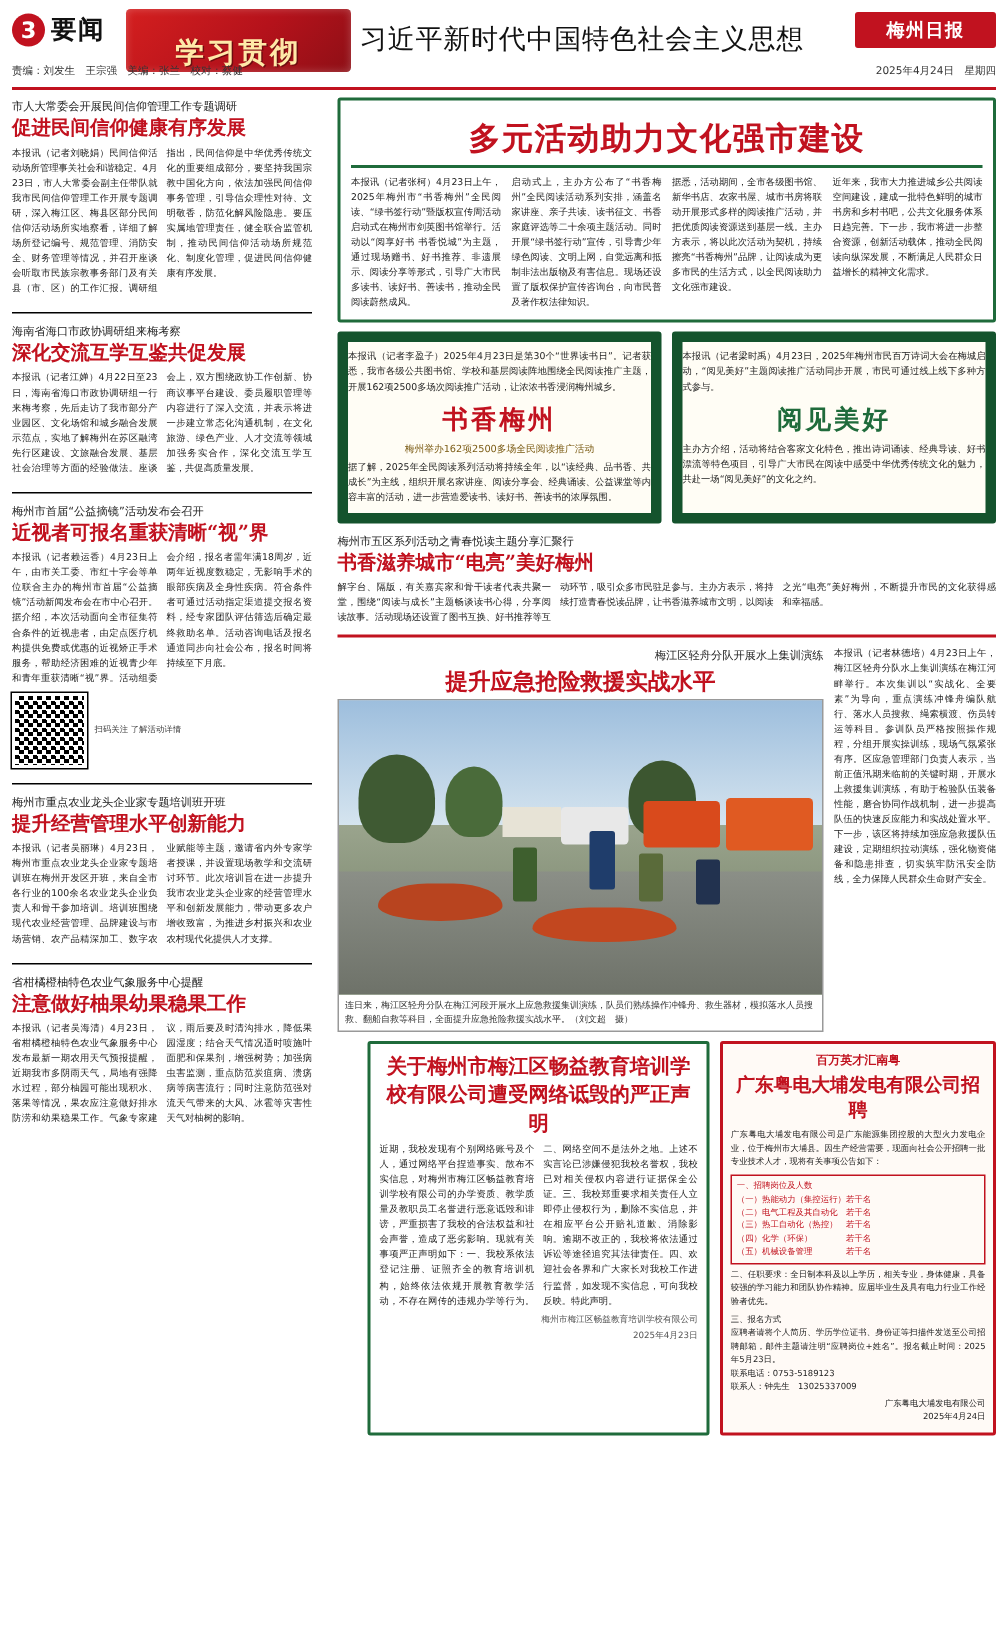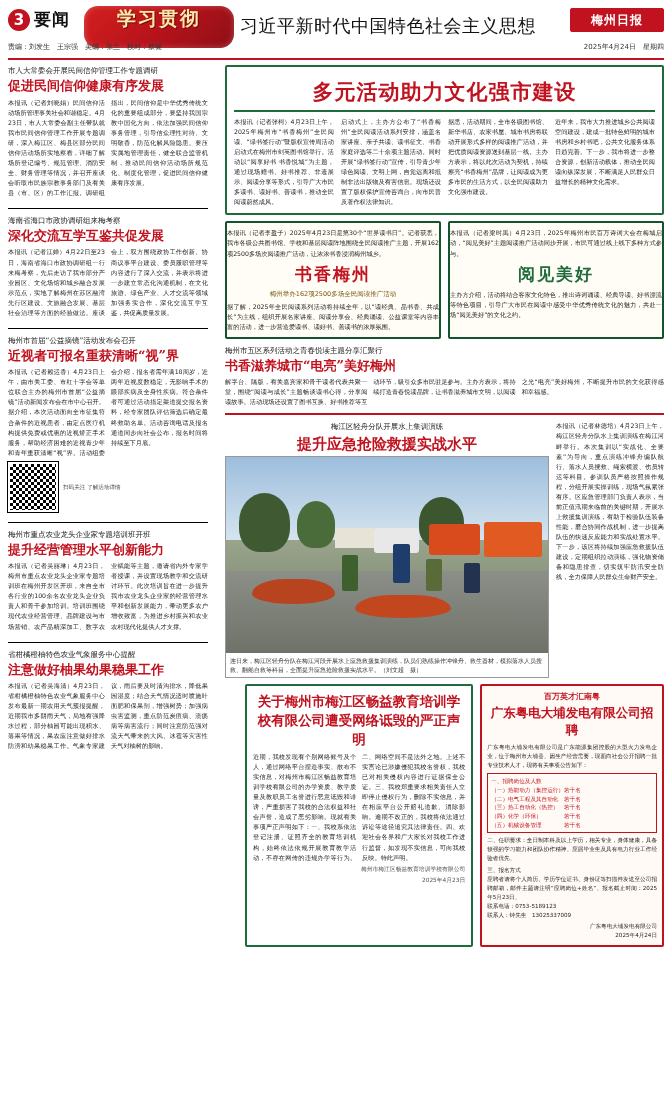--- a/index.html
+++ b/index.html
@@ -17,21 +17,21 @@
   .mh-left{position:absolute;left:0;top:2px;display:flex;align-items:center;gap:4px;}
   .page-num{
     width:22px;height:22px;border-radius:50%;
     background:#c1121f;color:#fff;font-size:15px;font-weight:bold;
     display:flex;align-items:center;justify-content:center;
   }
   .sec-name{font-size:17px;font-weight:bold;letter-spacing:1px;color:#111;}
   .banner{
     position:absolute;left:76px;top:0;width:150px;height:42px;
     background:linear-gradient(135deg,#d41f1f 0%,#b5121b 55%,#8e0f16 100%);
-    border-radius:14px;display:flex;align-items:flex-start;justify-content:center;
+    border-radius:3px;display:flex;align-items:flex-end;justify-content:center;
     box-shadow:inset 0 0 6px rgba(255,255,255,.25);
   }
   .banner span{
     color:#ffe9a8;font-size:19px;font-weight:bold;letter-spacing:2px;
     font-family:"DejaVu Serif","Liberation Serif",serif;
     text-shadow:1px 1px 0 #6d0b10;
   }
   .mh-slogan{
     position:absolute;left:232px;top:8px;font-size:18px;font-weight:normal;
     letter-spacing:.5px;color:#111;
@@ -78,21 +78,21 @@
   .feature-title{
     text-align:center;font-size:21px;font-weight:bold;color:#c1121f;
     font-family:"DejaVu Serif","Liberation Serif",serif;margin:5px 0 4px;
     letter-spacing:1px;
   }
   .feature-rule{height:2px;background:#1f6b3b;margin:4px 0 5px;}
 
   
   .twoup{display:flex;gap:7px;}
   .book-box{
-    flex:1;border:2px solid #14532d;border-radius:2px;padding:5px 0;background:#fffdf5;
+    flex:1;border:7px solid #14532d;border-radius:2px;padding:5px 0;background:#fffdf5;
   }
   .book-cap{font-size:6.5px;color:#7a5a12;text-align:center;line-height:1.4;}
   .book-title{
     text-align:center;font-size:17px;font-weight:bold;color:#c1121f;margin:4px 0;
     font-family:"DejaVu Serif","Liberation Serif",serif;letter-spacing:2px;
   }
   .book-title.green{color:#1f6b3b;}
 
   
   .photo-wrap{border:1px solid #999;}
@@ -242,21 +242,21 @@
 
       <div>
         <div class="kicker">梅州市五区系列活动之青春悦读主题分享汇聚行</div>
         <div class="headline h2 h-red">书香滋养城市“电亮”美好梅州</div>
         <div class="body-text c3">解字台、隔版，有关嘉宾家和骨干读者代表共聚一堂，围绕“阅读与成长”主题畅谈读书心得，分享阅读故事。活动现场还设置了图书互换、好书推荐等互动环节，吸引众多市民驻足参与。主办方表示，将持续打造青春悦读品牌，让书香滋养城市文明，以阅读之光“电亮”美好梅州，不断提升市民的文化获得感和幸福感。</div>
       </div>
       <div class="sep-red"></div>
 
       <div style="display:flex;gap:7px;">
         <div style="flex:3;">
-          <div class="kicker" style="text-align:center;">梅江区轻舟分队开展水上集训演练</div>
+          <div class="kicker" style="text-align:right;">梅江区轻舟分队开展水上集训演练</div>
           <div class="headline h1 h-red" style="text-align:center;margin-bottom:3px;">提升应急抢险救援实战水平</div>
           <div class="photo-wrap">
             <div class="photo">
               <div class="ph-sky"></div>
               <div class="ph-ground"></div>
               <div class="ph-road"></div>
               <div class="tree" style="left:4%;top:18%;width:16%;height:30%;"></div>
               <div class="tree" style="left:22%;top:22%;width:12%;height:24%;background:#4a6b3a;"></div>
               <div class="tree" style="left:60%;top:20%;width:14%;height:26%;background:#3c5630;"></div>
               <div class="van" style="left:63%;top:34%;width:16%;height:16%;background:#d94a1c;"></div>

